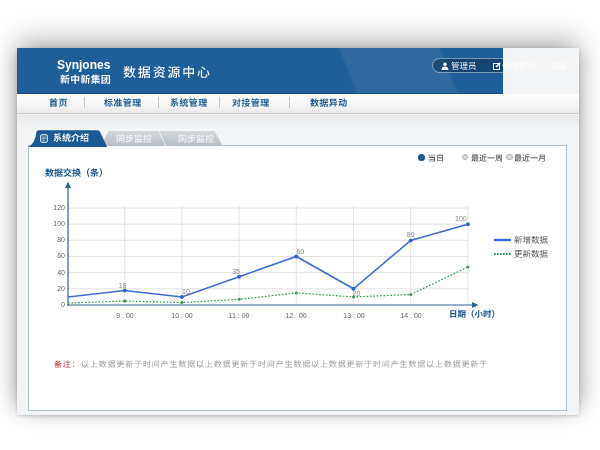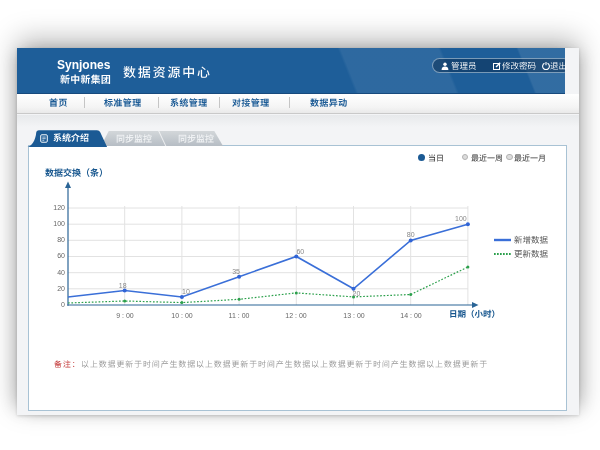--- a/index.html
+++ b/index.html
@@ -3,21 +3,21 @@
 <meta charset="utf-8">
 <style>
   * { margin:0; padding:0; box-sizing:border-box; }
   html,body { width:600px; height:450px; background:#fff; overflow:hidden;
     font-family:"Liberation Sans", sans-serif; }
   #stage { position:relative; width:600px; height:450px; }
   #page { position:absolute; left:17px; top:48px; width:562px; height:367px;
     background:#f3f4f6; box-shadow:0 -9px 26px rgba(0,0,0,.27), -7px 0 15px -6px rgba(0,0,0,.18), 7px 0 15px -6px rgba(0,0,0,.18), 0 1px 3px rgba(0,0,0,.14); }
 
   
-  .hdr { position:absolute; left:0; top:0; width:548px; height:46px;
+  .hdr { position:absolute; left:0; top:0; width:486px; height:46px;
     background:#1e5e99; border-bottom:1px solid #174a7d; overflow:hidden;text-align:center; }
   .hdr .streak1 { position:absolute; left:230px; top:-20px; width:260px; height:90px;
     background:linear-gradient(68deg, rgba(255,255,255,0) 40%, rgba(255,255,255,.07) 41%, rgba(255,255,255,.07) 74%, rgba(255,255,255,0) 75%); }
   .hdr .streak2 { position:absolute; left:430px; top:-20px; width:180px; height:90px;
     background:linear-gradient(68deg, rgba(255,255,255,0) 45%, rgba(255,255,255,.09) 46%, rgba(255,255,255,.09) 100%); }
   .logo1 { position:absolute; left:40px; top:10px; color:#fff; font-size:12px;
     font-weight:bold; letter-spacing:0px; }
   .pill { position:absolute; left:415px; top:10px; width:139px; height:15px; white-space:nowrap;
     border:1px solid rgba(205,225,240,.55); border-radius:8px; color:#fff; font-size:8.5px; background:rgba(6,34,62,.42); }
   .pill svg { position:absolute; top:3px; }

